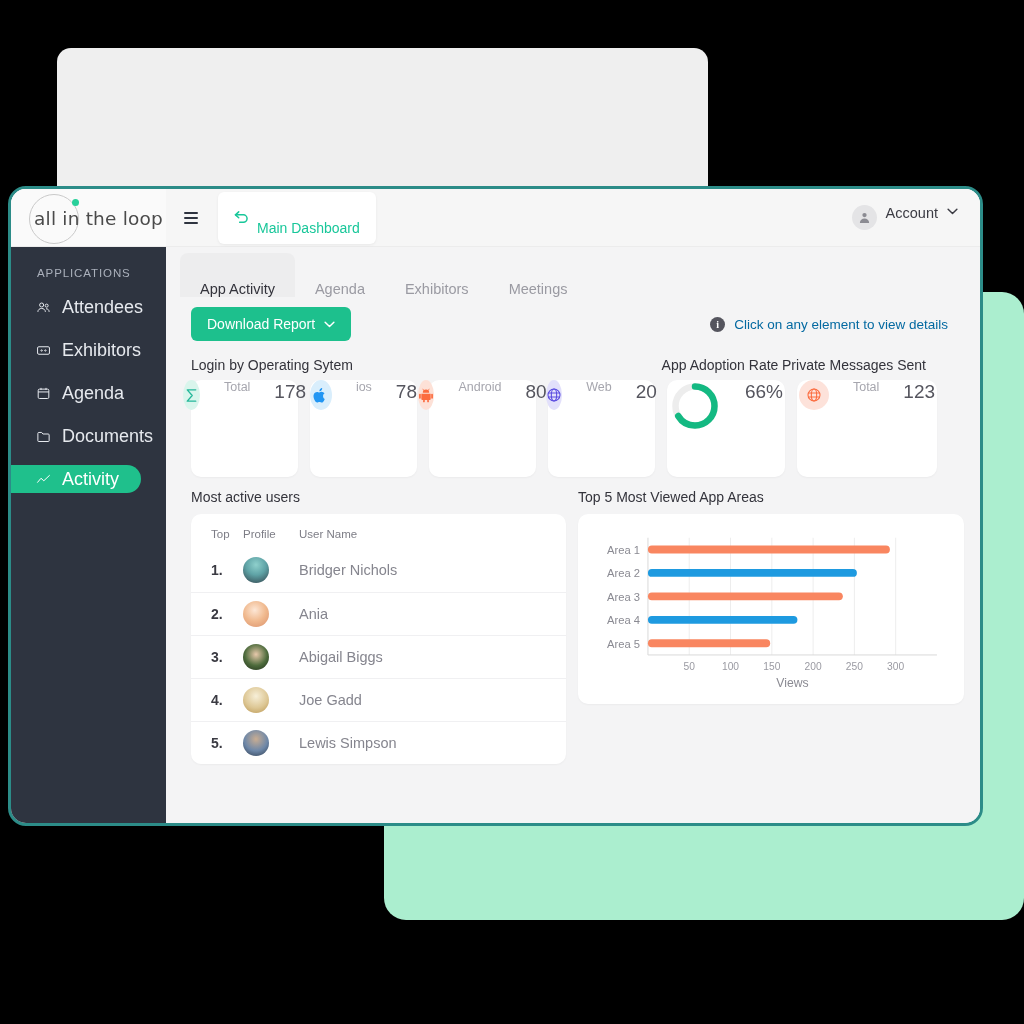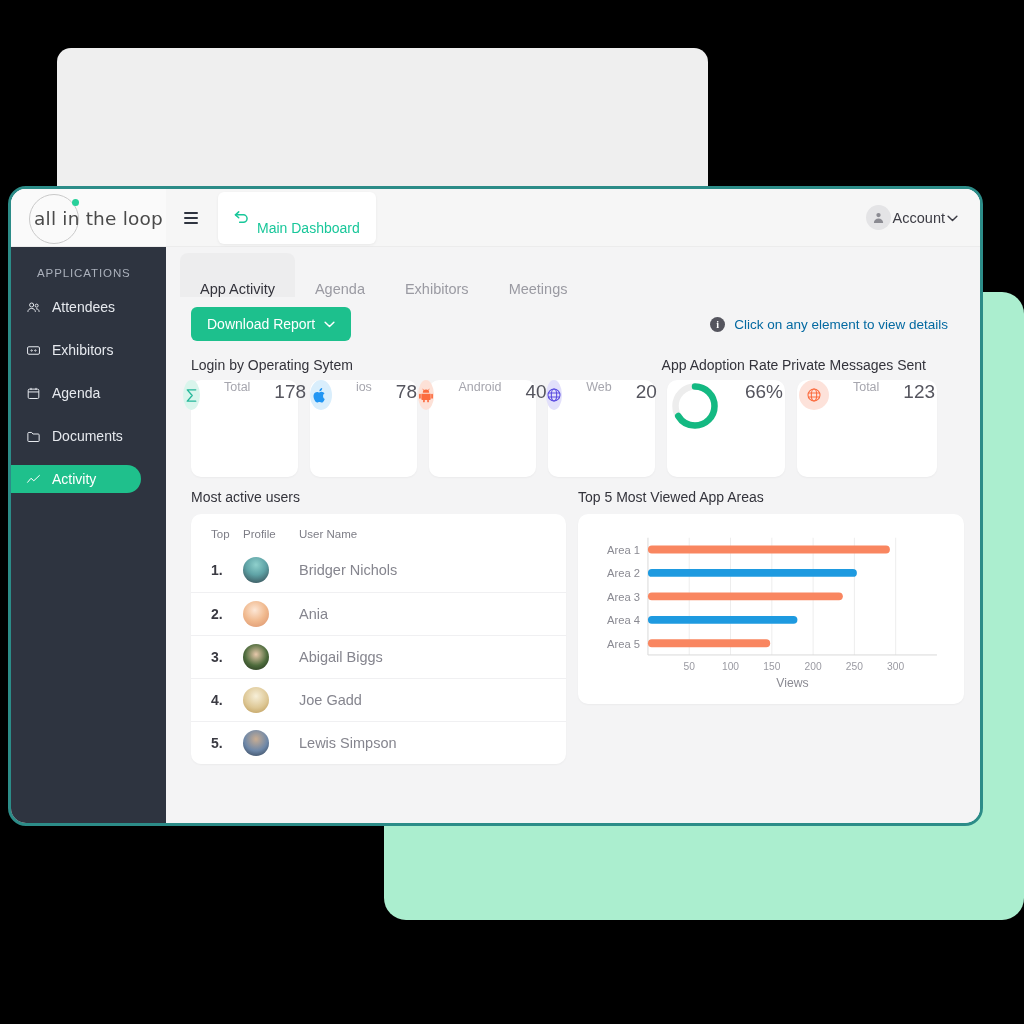--- a/index.html
+++ b/index.html
@@ -75,21 +75,21 @@
   .dash-pill {
     display: flex; align-items: center; gap: 8px;
     background: #fff; border-radius: 6px;
     padding: 8px 16px;
     box-shadow: 0 1px 3px rgba(0,0,0,.06);
   }
   .dash-pill .lbl { color: #19c79a; font-size: 14px; margin-top: 20px; }
   .back-ico { color:#19c79a; font-size: 15px; line-height: 1; }
 
   .account {
-    margin-left: auto; display: flex; align-items: center; gap: 2px;
+    margin-left: auto; display: flex; align-items: flex-start; gap: 9px;
     padding-right: 8px;
   }
   .avatar-sm {
     width: 25px; height: 25px; border-radius: 50%;
     background: #e4e4e6; display:flex; align-items:center; justify-content:center;
   }
   .avatar-sm svg { width: 13px; height: 13px; fill: #8b8b92; }
   .account .nm { font-size: 14.5px; color: #3c3c44; }
   .caret { font-size: 11px; color:#3c3c44; }
 
@@ -101,22 +101,22 @@
     width: 155px; flex: 0 0 155px;
     background: #2e3440;
     padding-top: 20px;
   }
   .side-head {
     color: #aab0bb; font-size: 11.5px; letter-spacing: .9px;
     padding: 0 0 14px 26px;
   }
   .side-item {
     display: flex; align-items: center; gap: 11px;
-    height: 28px; margin: 0 0 15px 0; padding-left: 14px;
-    color: #e6e9ee; font-size: 14px; cursor: pointer;
+    height: 28px; margin: 0 0 15px 0; padding-left: 24px;
+    color: #e6e9ee; font-size: 18px; cursor: pointer;
   }
   .side-item .ic { width: 16px; height: 16px; display:flex; align-items:center; justify-content:center; }
   .side-item .ic svg { width: 15px; height: 15px; stroke:#e6e9ee; fill:none; stroke-width:1.6; }
   .side-item.active {
     background: #1fc08c; border-radius: 0 16px 16px 0;
     margin-right: 25px; color: #fff;
   }
   .side-item.active .ic svg { stroke:#fff; }
 
   
@@ -370,21 +370,21 @@
                 <path d="M5 10h14v8a1.5 1.5 0 0 1-1.5 1.5h-11A1.5 1.5 0 0 1 5 18z"></path>
                 <rect x="1.6" y="10" width="2.6" height="7.5" rx="1.3"></rect>
                 <rect x="19.8" y="10" width="2.6" height="7.5" rx="1.3"></rect>
                 <path d="M7.2 8.6a4.8 4.8 0 0 1 9.6 0z"></path>
                 <path d="M7.4 3.2l1.3 2M16.6 3.2l-1.3 2" stroke="#fc6c3f" stroke-width="1.1" stroke-linecap="round"></path>
                 <rect x="7.6" y="19" width="2.6" height="4" rx="1.3"></rect>
                 <rect x="13.8" y="19" width="2.6" height="4" rx="1.3"></rect>
               </svg>
             </span>
             <span class="lab">Android</span>
-            <span class="val">40</span>
+            <span class="val">80</span>
           </div>
 
           <div class="stat">
             <span class="bubble" style="background:#e2e0fb;">
               <svg width="16" height="16" viewBox="0 0 24 24" fill="none" stroke="#5b4ce0" stroke-width="1.6">
                 <circle cx="12" cy="12" r="9"></circle>
                   <ellipse cx="12" cy="12" rx="4" ry="9"></ellipse>
                   <path d="M3.3 9h17.4M3.3 15h17.4"></path>
               </svg>
             </span>

